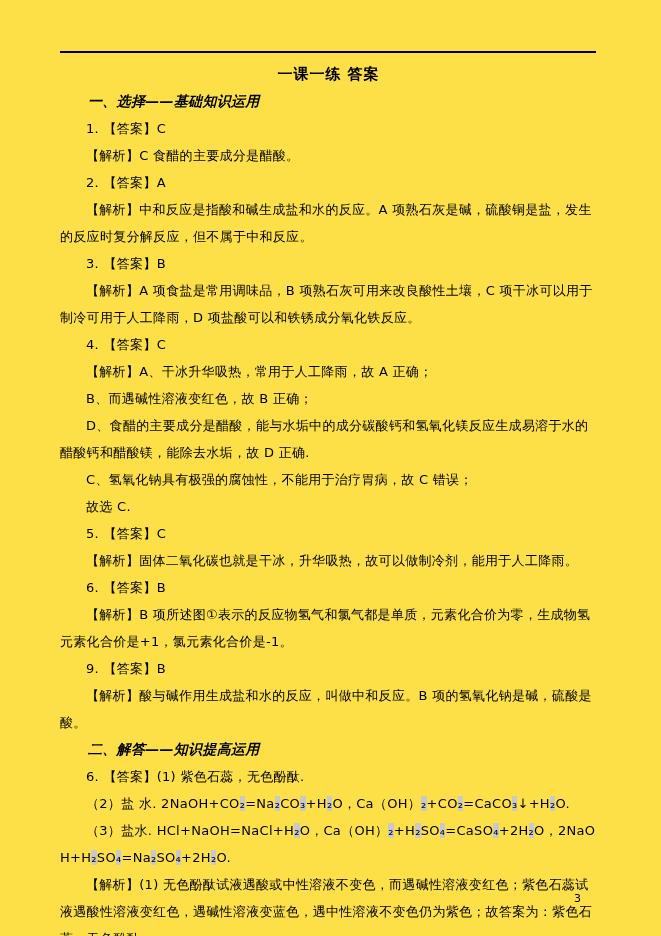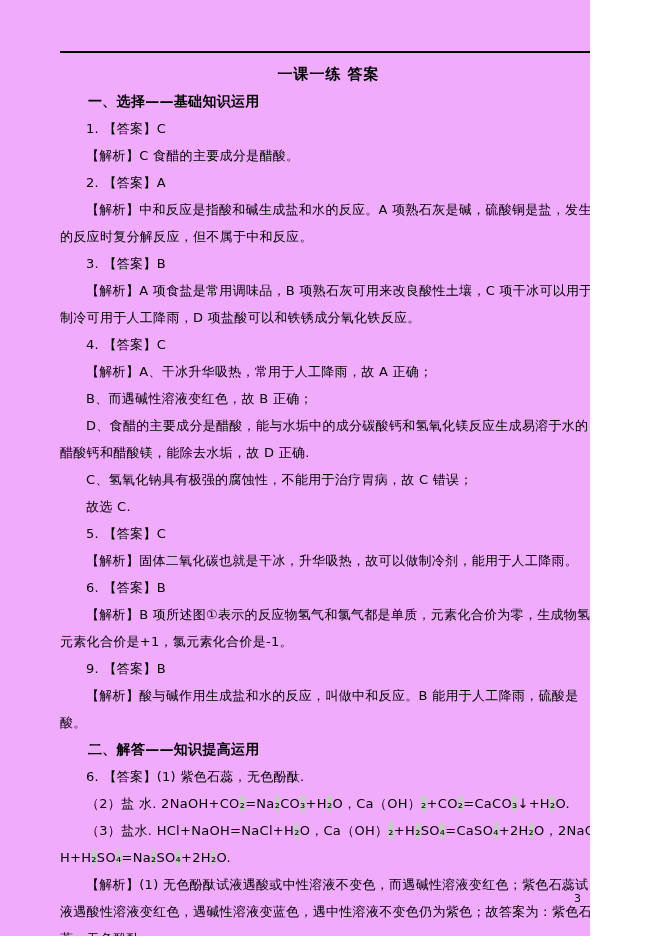--- a/index.html
+++ b/index.html
@@ -4,23 +4,23 @@
 <style>
   html, body {
     margin: 0;
     padding: 0;
     background: #ffffff;
     font-family: "DejaVu Sans", sans-serif;
     color: #000000;
   }
   .page {
     position: relative;
-    width: 590px;
+    width: 661px;
     height: 936px;
-    background: #f0abfc;
+    background: #fde047;
     overflow: hidden;
   }
   .header-rule {
     position: absolute;
     top: 51px;
     left: 60px;
     width: 536px;
     height: 0;
     border-top: 2px solid #000000;
   }
@@ -42,20 +42,21 @@
     margin: 0;
     font-size: 13px;
     line-height: 27px;
     text-indent: 2em;
     letter-spacing: 0.3px;
     word-break: break-all;
   }
   .para.heading {
     font-weight: bold;
     font-size: 14px;
+    font-style: italic;
   }
   .fsub {
     background: #c9c9c9;
   }
   .page-number {
     position: absolute;
     left: 574px;
     top: 892px;
     font-size: 11px;
     line-height: 14px;
@@ -80,21 +81,21 @@
         <p class="para body">【解析】A、干冰升华吸热，常用于人工降雨，故 A 正确；</p>
         <p class="para body">B、而遇碱性溶液变红色，故 B 正确；</p>
         <p class="para body">D、食醋的主要成分是醋酸，能与水垢中的成分碳酸钙和氢氧化镁反应生成易溶于水的醋酸钙和醋酸镁，能除去水垢，故 D 正确.</p>
         <p class="para body">C、氢氧化钠具有极强的腐蚀性，不能用于治疗胃病，故 C 错误；</p>
         <p class="para body">故选 C.</p>
         <p class="para body">5. 【答案】C</p>
         <p class="para body">【解析】固体二氧化碳也就是干冰，升华吸热，故可以做制冷剂，能用于人工降雨。</p>
         <p class="para body">6. 【答案】B</p>
         <p class="para body">【解析】B 项所述图①表示的反应物氢气和氯气都是单质，元素化合价为零，生成物氢元素化合价是+1，氯元素化合价是-1。</p>
         <p class="para body">9. 【答案】B</p>
-        <p class="para body">【解析】酸与碱作用生成盐和水的反应，叫做中和反应。B 能用于人工降雨，硫酸是酸。</p>
+        <p class="para body">【解析】酸与碱作用生成盐和水的反应，叫做中和反应。B 项的氢氧化钠是碱，硫酸是酸。</p>
         <p class="para heading">二、解答——知识提高运用</p>
         <p class="para body">6. 【答案】(1) 紫色石蕊，无色酚酞.</p>
         <p class="para body">（2）盐 水.  2NaOH+CO<span class="fsub">₂</span>=Na<span class="fsub">₂</span>CO<span class="fsub">₃</span>+H<span class="fsub">₂</span>O，Ca（OH）<span class="fsub">₂</span>+CO<span class="fsub">₂</span>=CaCO<span class="fsub">₃</span>↓+H<span class="fsub">₂</span>O.</p>
         <p class="para body">（3）盐水.  HCl+NaOH=NaCl+H<span class="fsub">₂</span>O，Ca（OH）<span class="fsub">₂</span>+H<span class="fsub">₂</span>SO<span class="fsub">₄</span>=CaSO<span class="fsub">₄</span>+2H<span class="fsub">₂</span>O，2NaOH+H<span class="fsub">₂</span>SO<span class="fsub">₄</span>=Na<span class="fsub">₂</span>SO<span class="fsub">₄</span>+2H<span class="fsub">₂</span>O.</p>
         <p class="para body">【解析】(1) 无色酚酞试液遇酸或中性溶液不变色，而遇碱性溶液变红色；紫色石蕊试液遇酸性溶液变红色，遇碱性溶液变蓝色，遇中性溶液不变色仍为紫色；故答案为：紫色石蕊；无色酚酞；</p>
       </div>
   </div>
   <div class="page-number">3</div>
 </div>
 

